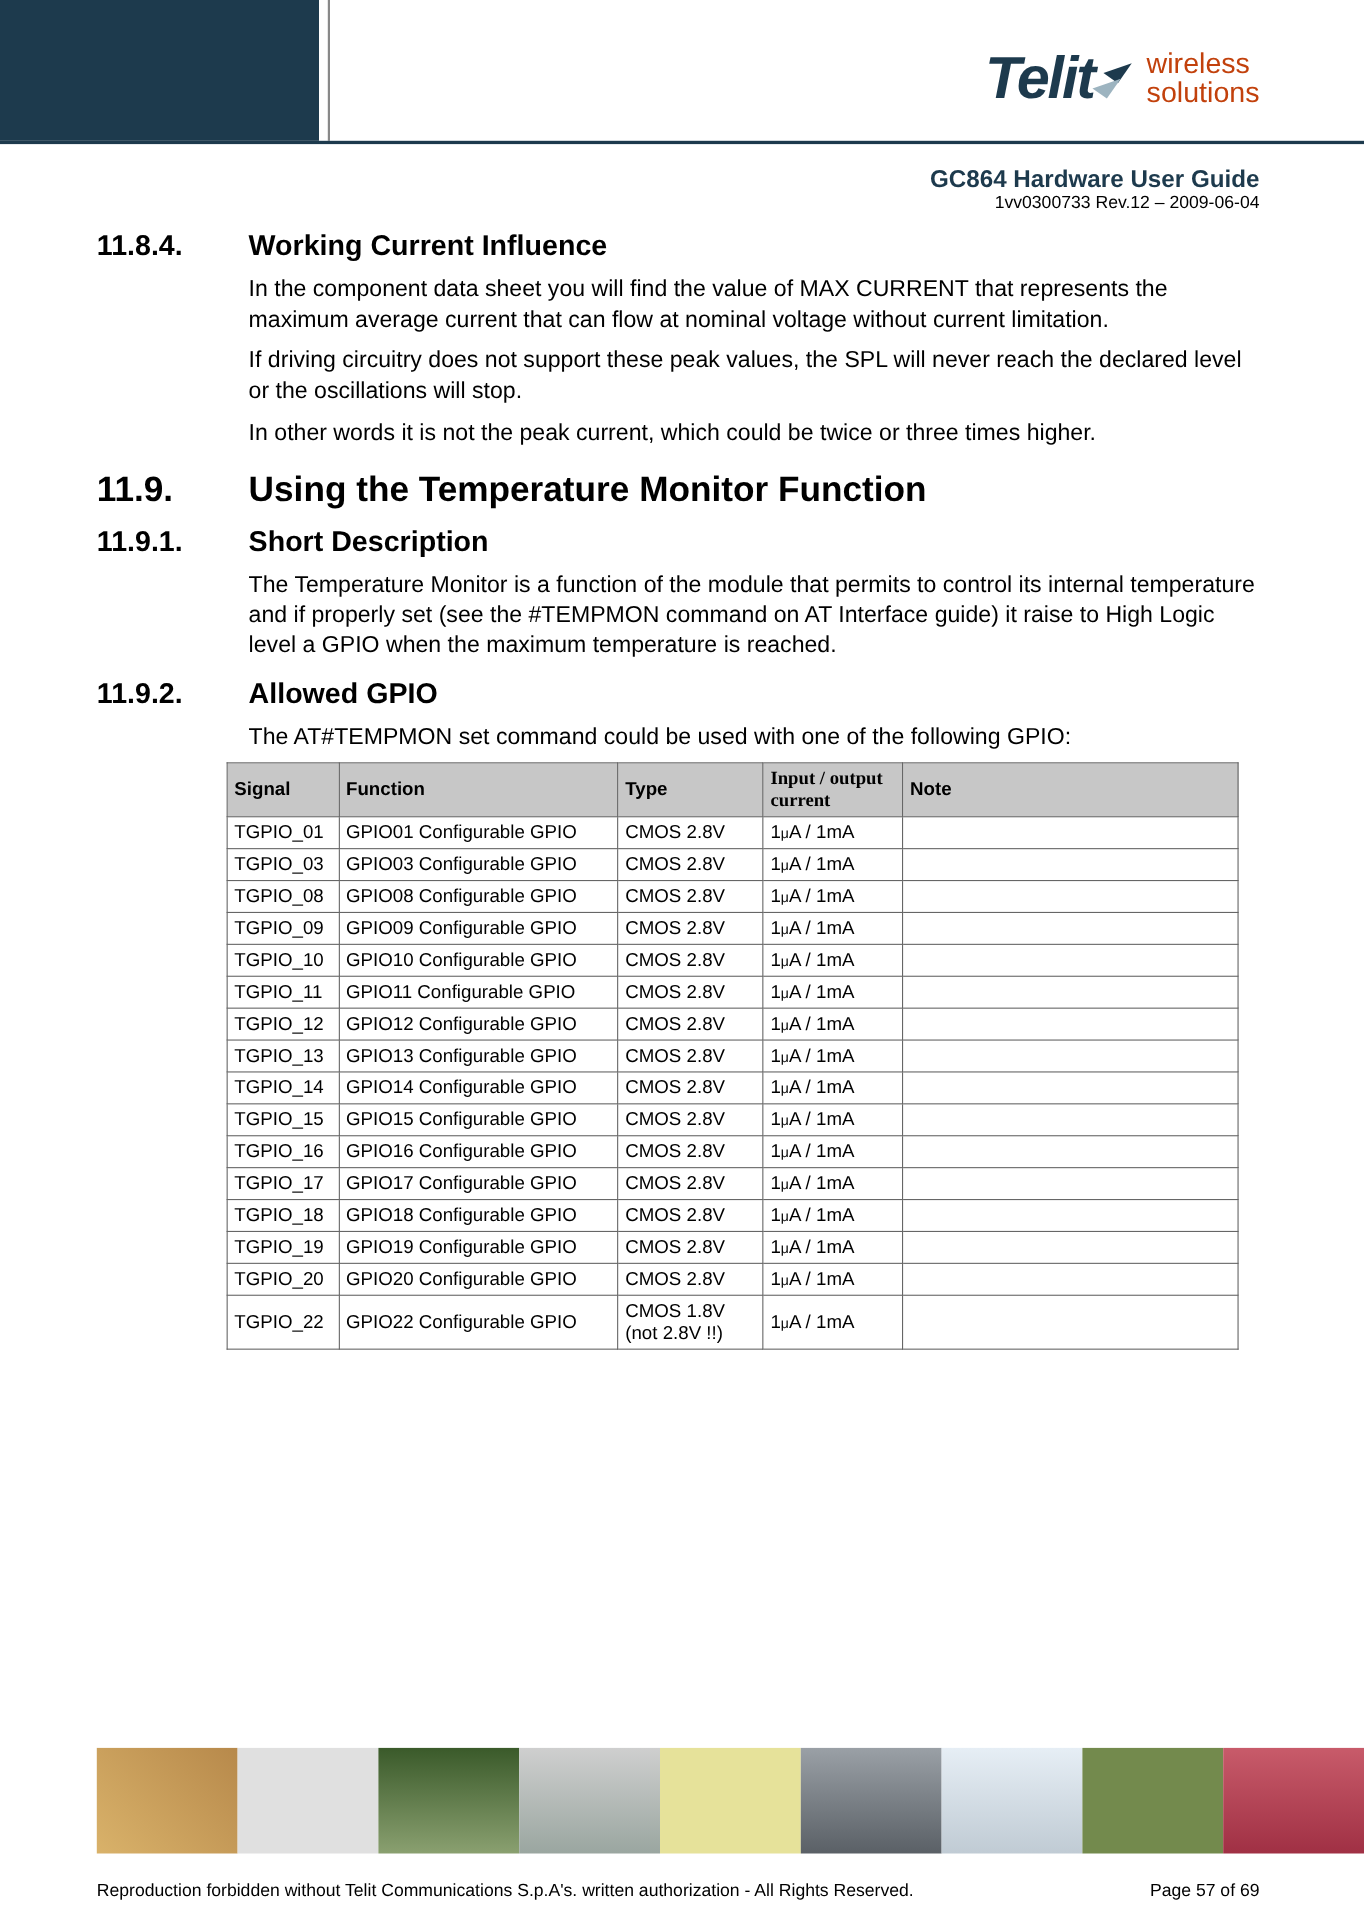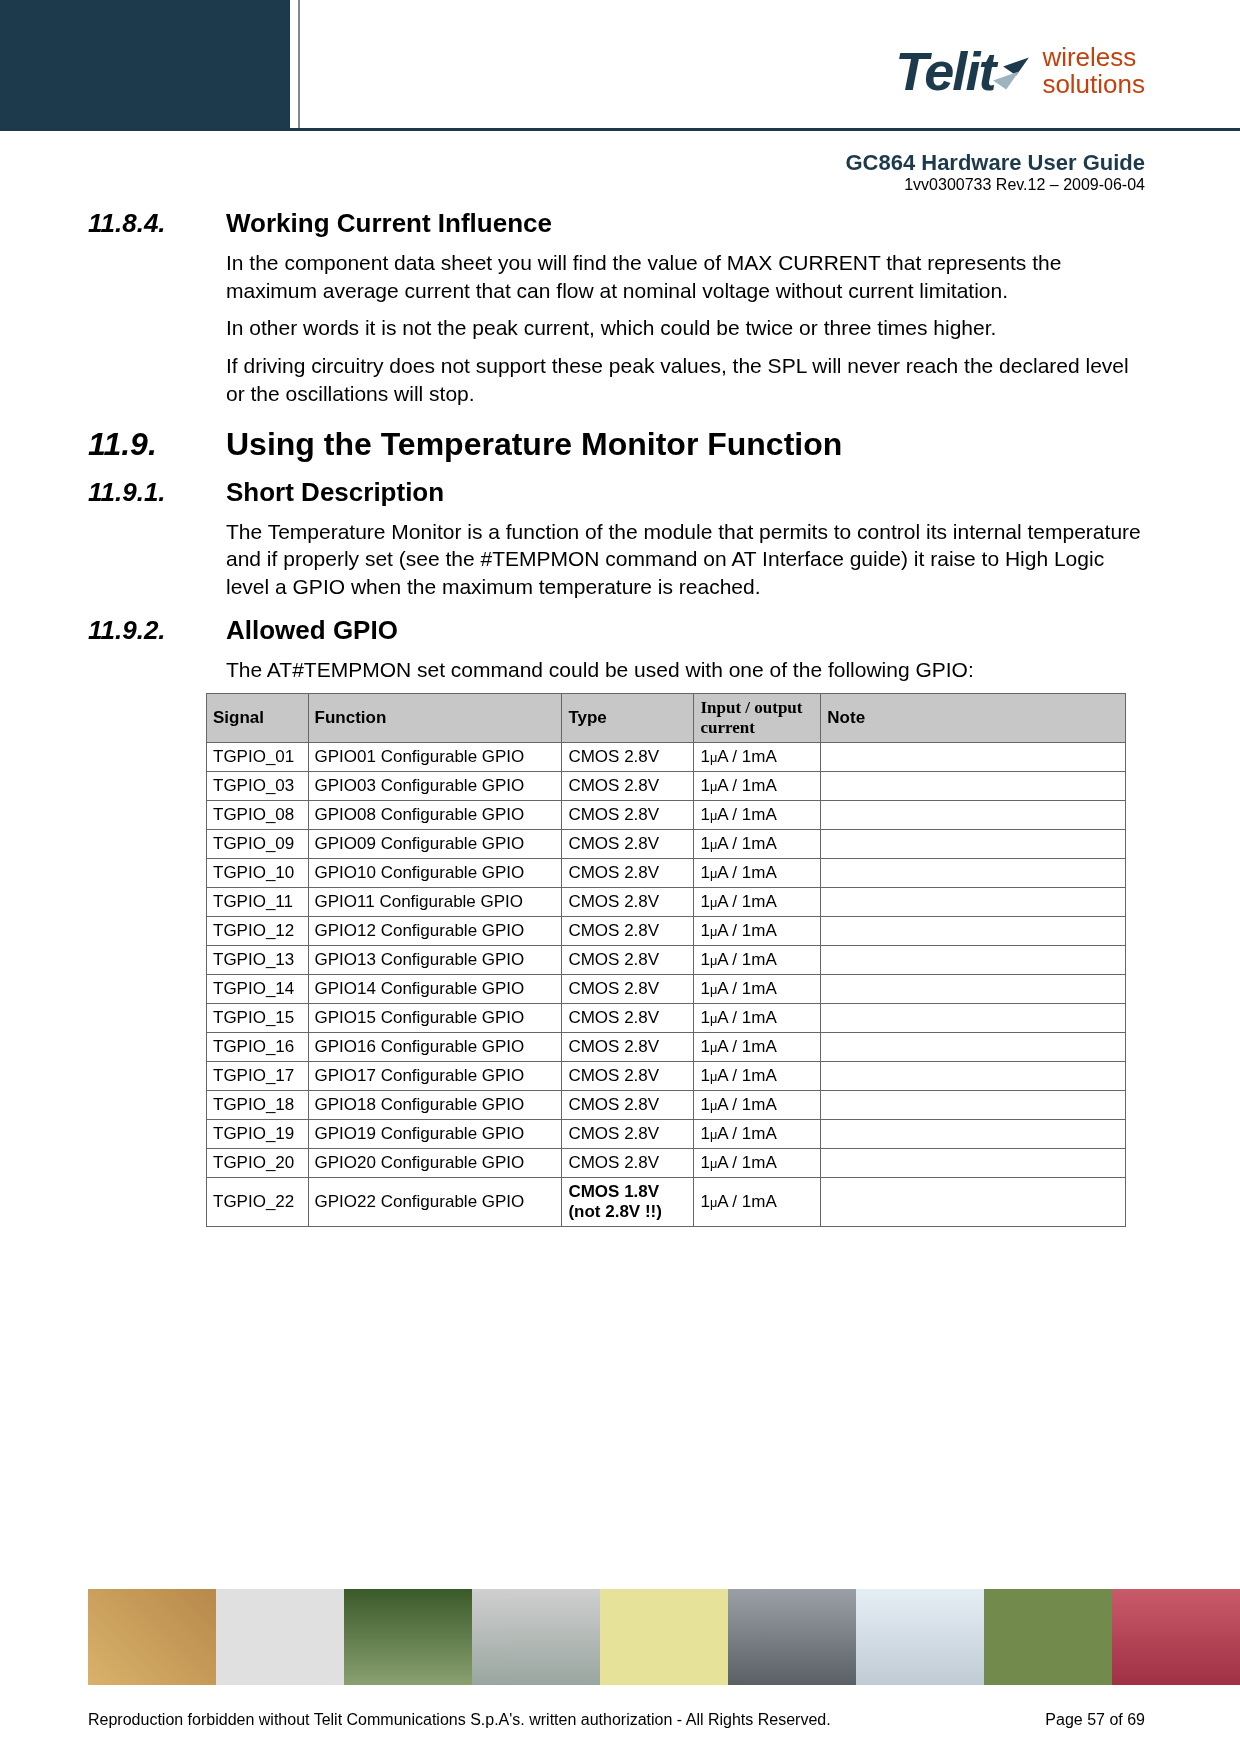--- a/index.html
+++ b/index.html
@@ -111,21 +111,20 @@
     right: 95px;
   }
   .sec-row {
     display: flex;
     margin-top: 8px;
   }
   .sec-num {
     width: 138px;
     flex-shrink: 0;
     font-weight: 700;
-    font-style: italic;
   }
   .h2 .sec-num, .h2 .sec-title { font-size: 32px; }
   .h3 .sec-num, .h3 .sec-title { font-size: 26px; }
   .sec-title { font-weight: 700; }
   .body {
     margin-left: 138px;
     font-size: 21px;
     line-height: 1.32;
     margin-top: 10px;
     margin-bottom: 10px;
@@ -150,21 +149,21 @@
   }
   table.gpio td {
     background: #fff;
   }
   .col-signal { width: 100px; }
   .col-func   { width: 250px; }
   .col-type   { width: 130px; }
   .col-io     { width: 125px; font-family: Liberation Serif, serif; }
   .col-note   { width: 300px; }
   .micro { font-size: 0.75em; }
-  .bold18 { font-weight: 700; }
+  .bold18 { font-weight: 400; }
 
   .footer-images {
     position: absolute;
     left: 88px;
     right: 0;
     bottom: 70px;
     height: 96px;
     display: flex;
     gap: 0;
   }
@@ -214,22 +213,22 @@
   <div class="doc-rev">1vv0300733 Rev.12 – 2009-06-04</div>
 </div>
 
 <div class="content">
 
   <div class="sec-row h3">
     <div class="sec-num">11.8.4.</div>
     <div class="sec-title">Working Current Influence</div>
   </div>
   <p class="body">In the component data sheet you will find the value of MAX CURRENT that represents the maximum average current that can flow at nominal voltage without current limitation.</p>
+  <p class="body">If driving circuitry does not support these peak values, the SPL will never reach the declared level or the oscillations will stop.</p>
   <p class="body">In other words it is not the peak current, which could be twice or three times higher.</p>
-  <p class="body">If driving circuitry does not support these peak values, the SPL will never reach the declared level or the oscillations will stop.</p>
 
   <div class="sec-row h2" style="margin-top:18px">
     <div class="sec-num">11.9.</div>
     <div class="sec-title">Using the Temperature Monitor Function</div>
   </div>
 
   <div class="sec-row h3" style="margin-top:14px">
     <div class="sec-num">11.9.1.</div>
     <div class="sec-title">Short Description</div>
   </div>

